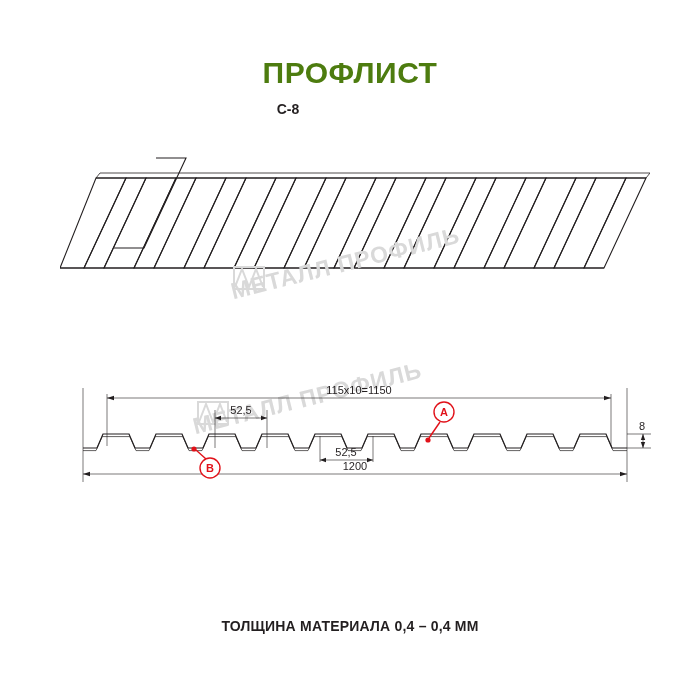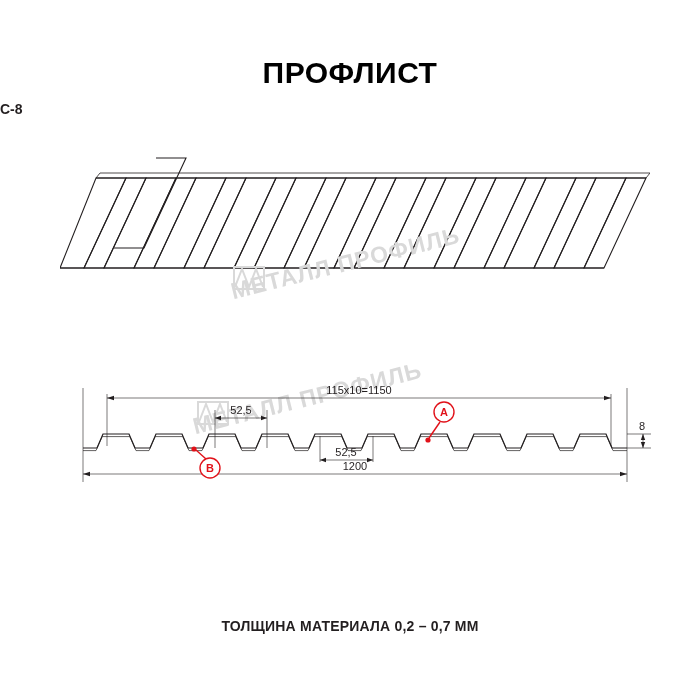--- a/index.html
+++ b/index.html
@@ -22,28 +22,28 @@
   }
   .title {
     position: absolute;
     top: 56px;
     left: 0;
     width: 700px;
     text-align: center;
     font-size: 30px;
     font-weight: bold;
     letter-spacing: 0.5px;
-    color: #000000;
+    color: #4d7c0f;
   }
   .subtitle {
     position: absolute;
     top: 101px;
     left: 0;
     width: 576px;
-    text-align: left;
+    text-align: center;
     font-size: 14px;
     font-weight: bold;
     color: #231f20;
   }
   .footnote {
     position: absolute;
     top: 618px;
     left: 0;
     width: 700px;
     text-align: center;
@@ -259,15 +259,15 @@
 
       <g>
         <circle cx="155" cy="98" r="10" fill="#ffffff" stroke="#e1121a" stroke-width="1.4"></circle>
         <text class="lbl-red" x="155" y="102" text-anchor="middle">B</text>
         <path d="M151 89 L 141 80" stroke="#e1121a" stroke-width="1.4" fill="none"></path>
         <circle cx="139" cy="79" r="2.6" fill="#e1121a"></circle>
       </g>
     </svg>
   </div>
 
-  <div class="footnote">ТОЛЩИНА МАТЕРИАЛА 0,2 – 0,7 ММ</div>
+  <div class="footnote">ТОЛЩИНА МАТЕРИАЛА 0,4 – 0,4 ММ</div>
 
 </div>
 
 </body></html>

